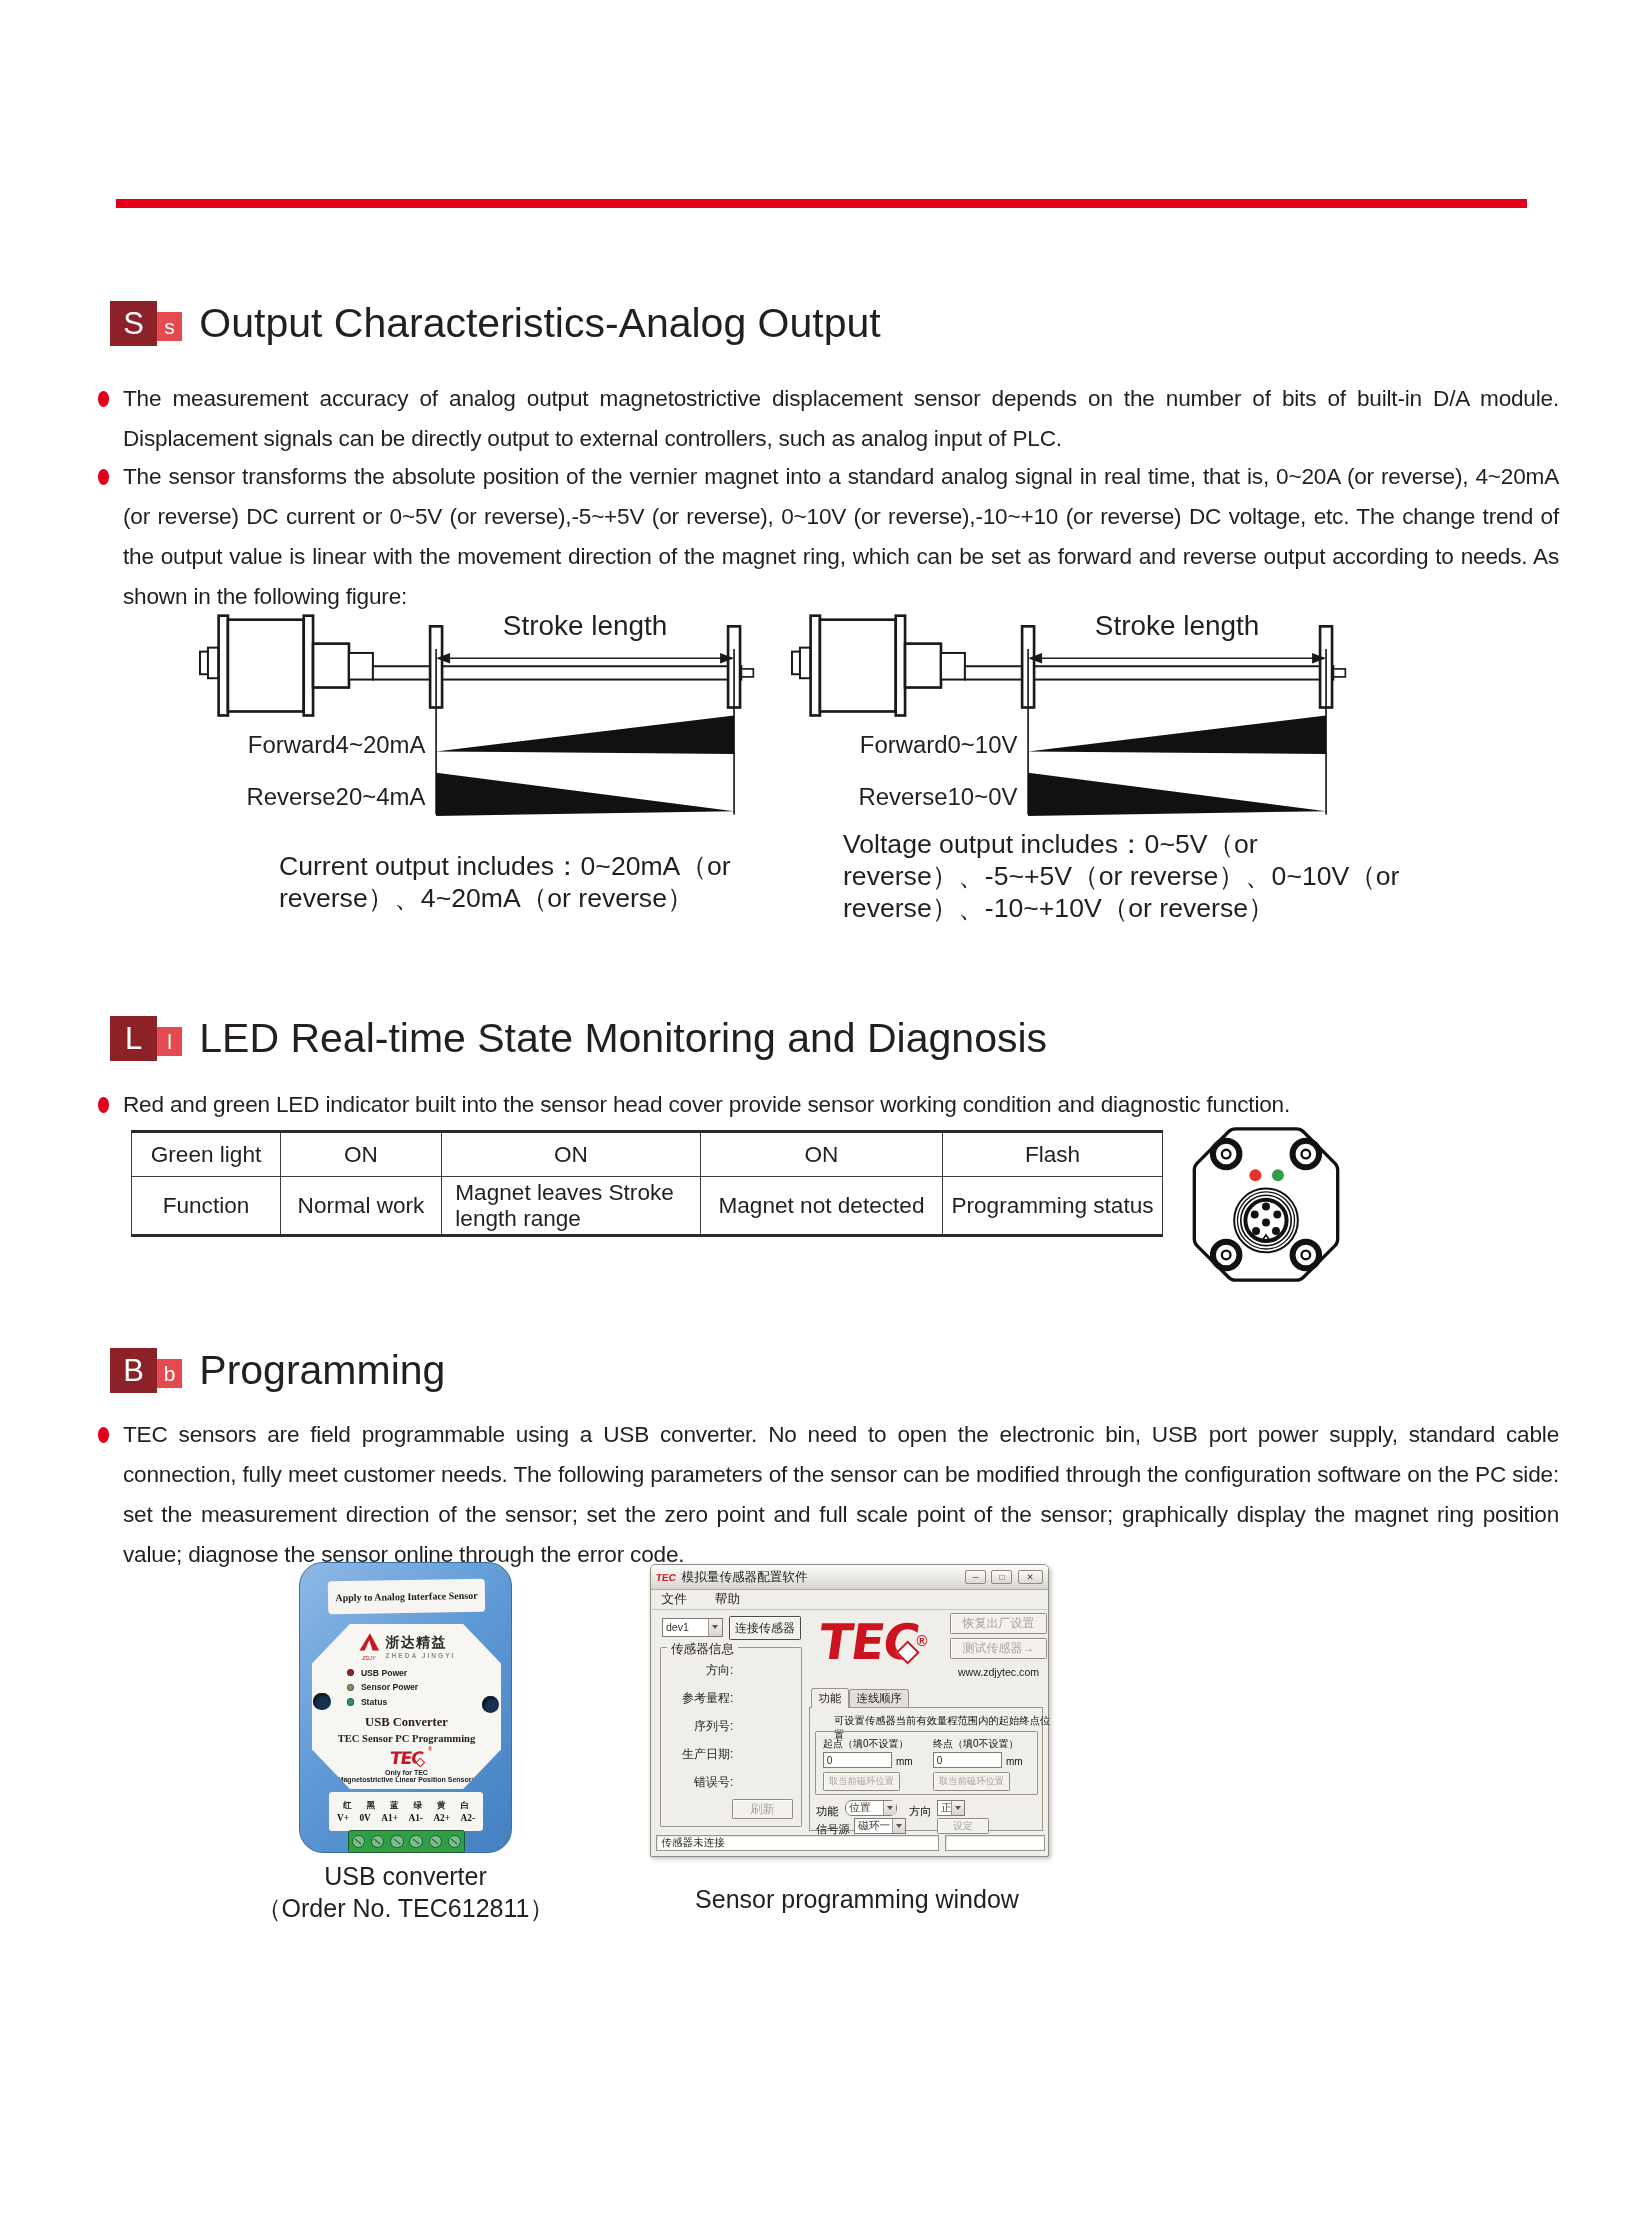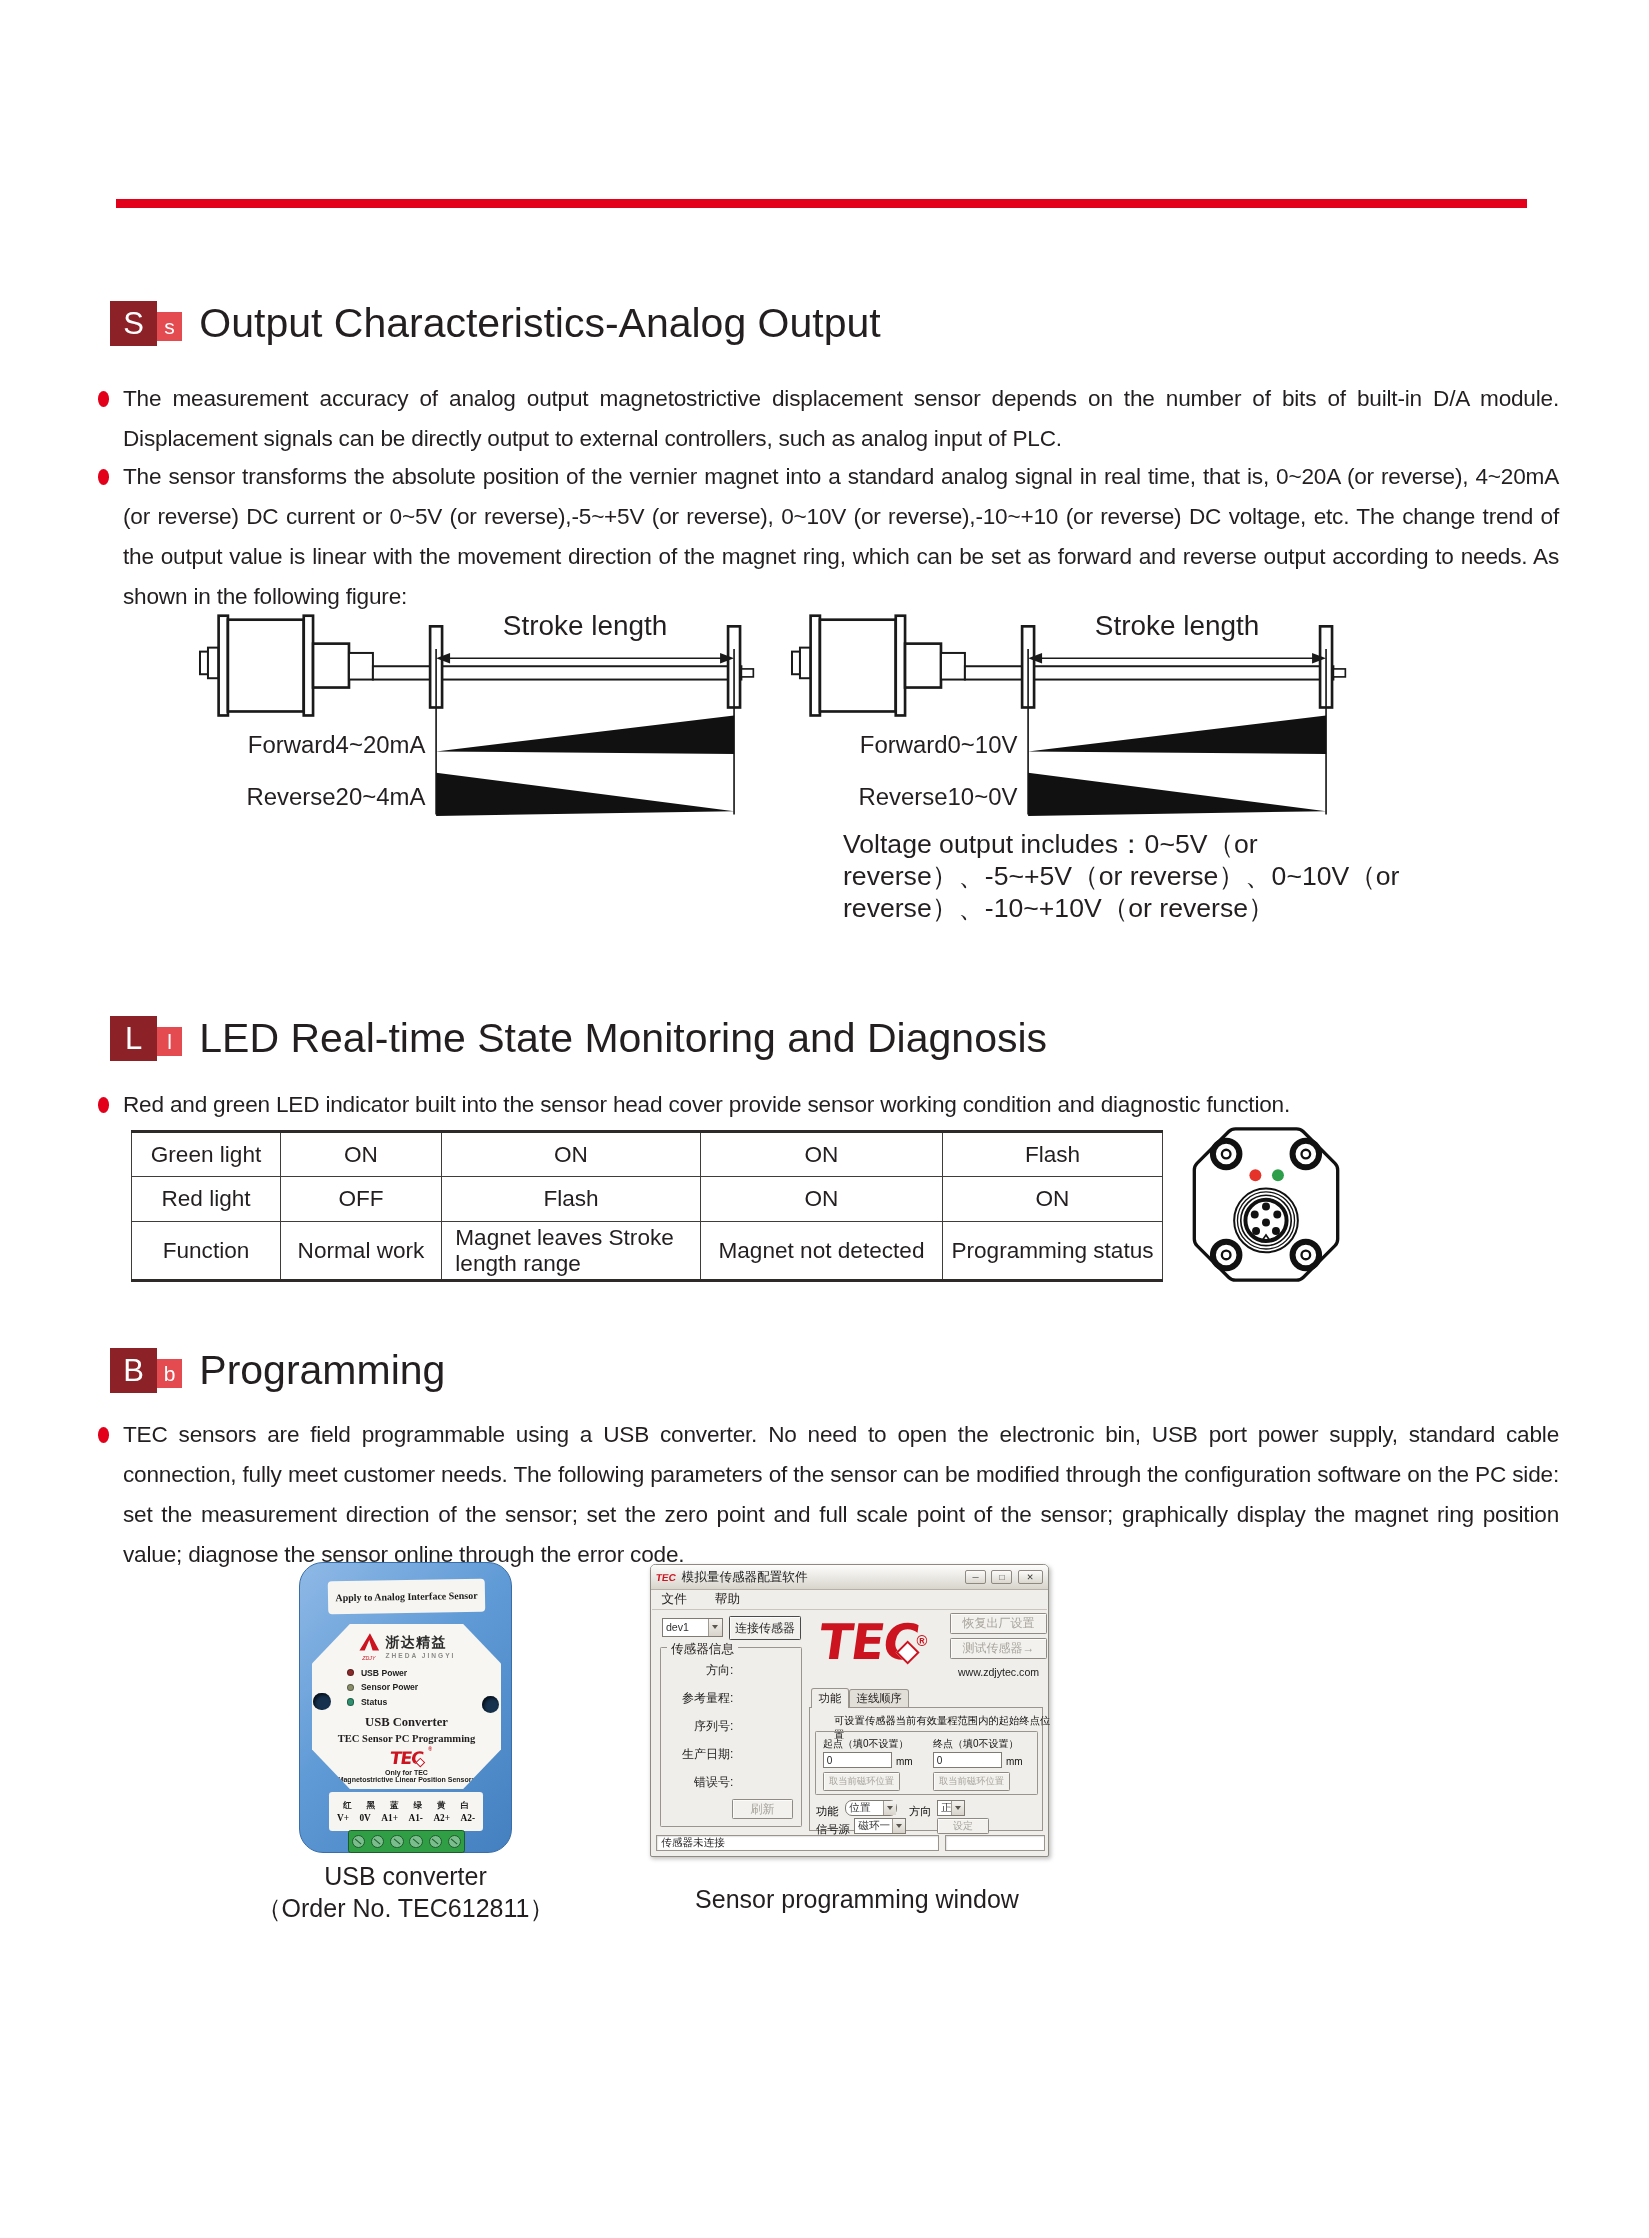--- a/index.html
+++ b/index.html
@@ -185,20 +185,21 @@
       <polygon points="361,110 382,102 382,118" fill="#1a1a1a" stroke="none"></polygon>
       <polygon points="809,110 788,102 788,118" fill="#1a1a1a" stroke="none"></polygon>
     </g>
     <text x="585" y="75" class="dtext big" text-anchor="middle">Stroke length</text>
     <polygon points="361,250 809,196 809,254" fill="#111"></polygon>
     <polygon points="361,282 361,347 809,340" fill="#111"></polygon>
     <text x="345" y="252" class="dtext" text-anchor="end">Forward0~10V</text>
     <text x="345" y="330" class="dtext" text-anchor="end">Reverse10~0V</text>
   </svg>
 
+  <div class="cap" style="left:279px;top:850px;width:475px;">Current output includes：0~20mA（or reverse）、4~20mA（or reverse）</div>
   <div class="cap" style="left:843px;top:828px;width:572px;">Voltage output includes：0~5V（or reverse）、-5~+5V（or reverse）、0~10V（or reverse）、-10~+10V（or reverse）</div>
 
   <div class="sec" style="top:1016px;">
     <div class="icon-big">L</div>
     <div class="icon-small">l</div>
     <div class="sec-title">LED Real-time State Monitoring and Diagnosis</div>
   </div>
 
   <span class="dot" style="left:98px;top:1097px;"></span>
   <p class="para" style="top:1085px;">Red and green LED indicator built into the sensor head cover provide sensor working condition and diagnostic function.</p>
@@ -212,27 +213,20 @@
           <col style="width:242px">
           <col style="width:220px">
         </colgroup>
       <tbody>
           <tr style="height:45px">
         <td>Green light</td>
         <td>ON</td>
         <td>ON</td>
         <td>ON</td>
         <td>Flash</td>
-      </tr>
-      <tr style="height:45px">
-        <td>Red light</td>
-        <td>OFF</td>
-        <td>Flash</td>
-        <td>ON</td>
-        <td>ON</td>
       </tr>
       <tr style="height:57px">
         <td>Function</td>
         <td>Normal work</td>
         <td class="left">Magnet leaves Stroke length range</td>
         <td>Magnet not detected</td>
         <td>Programming status</td>
       </tr>
     </tbody>
       </table>

